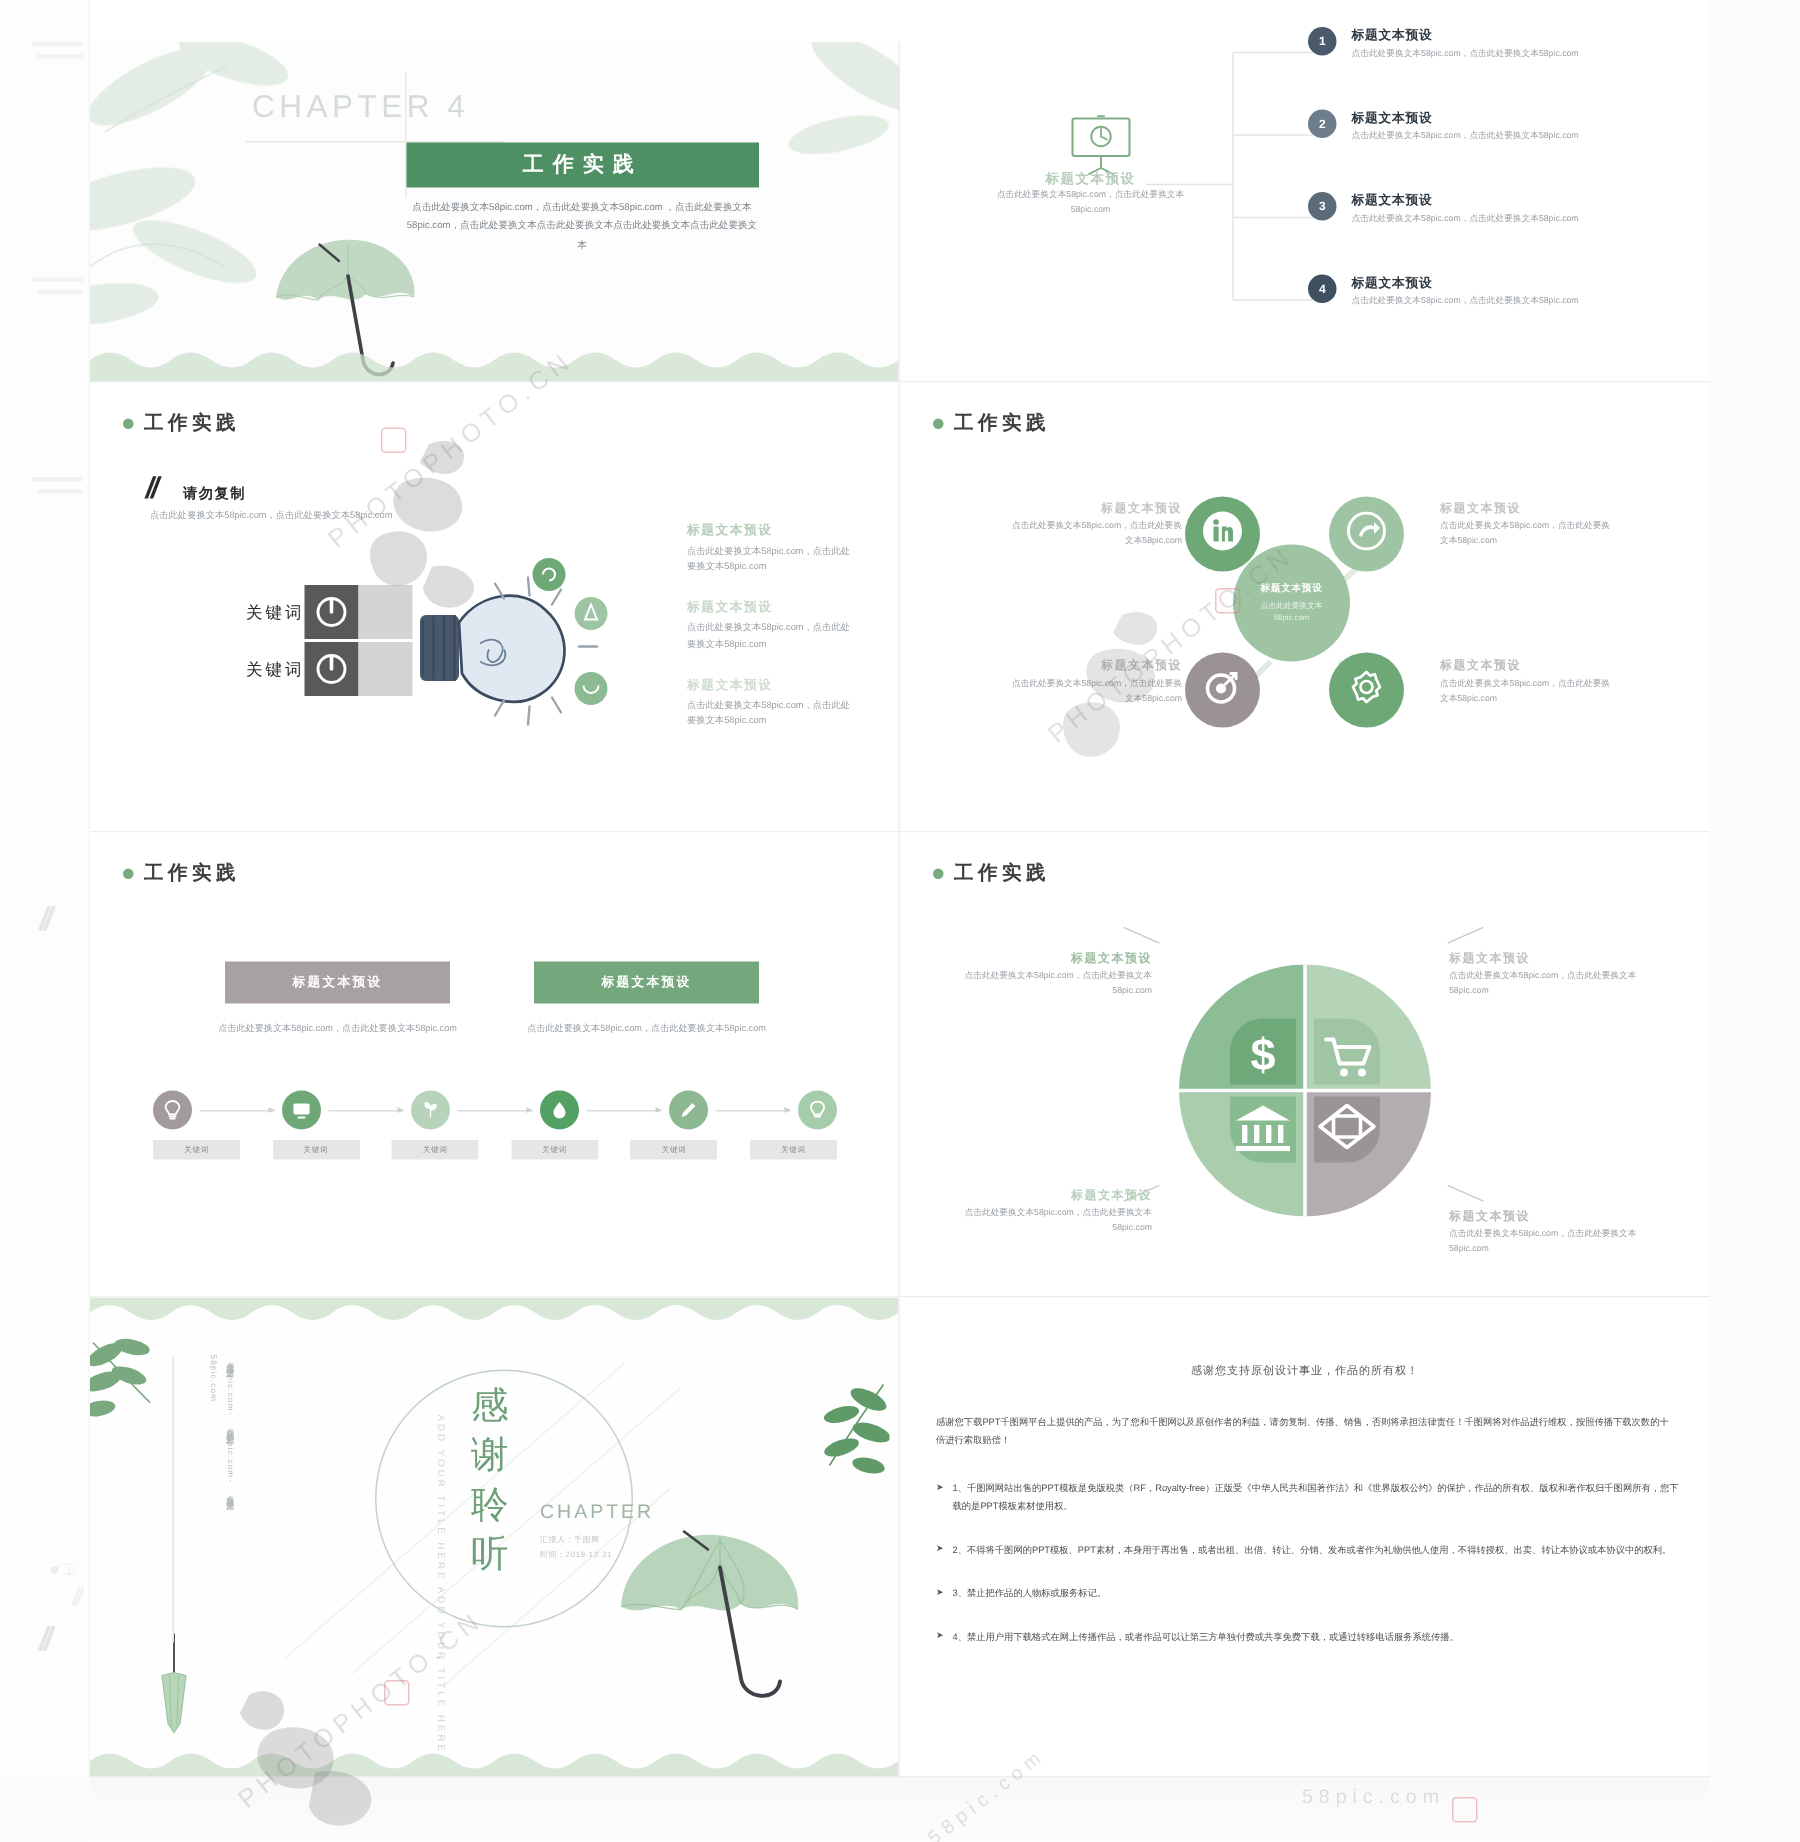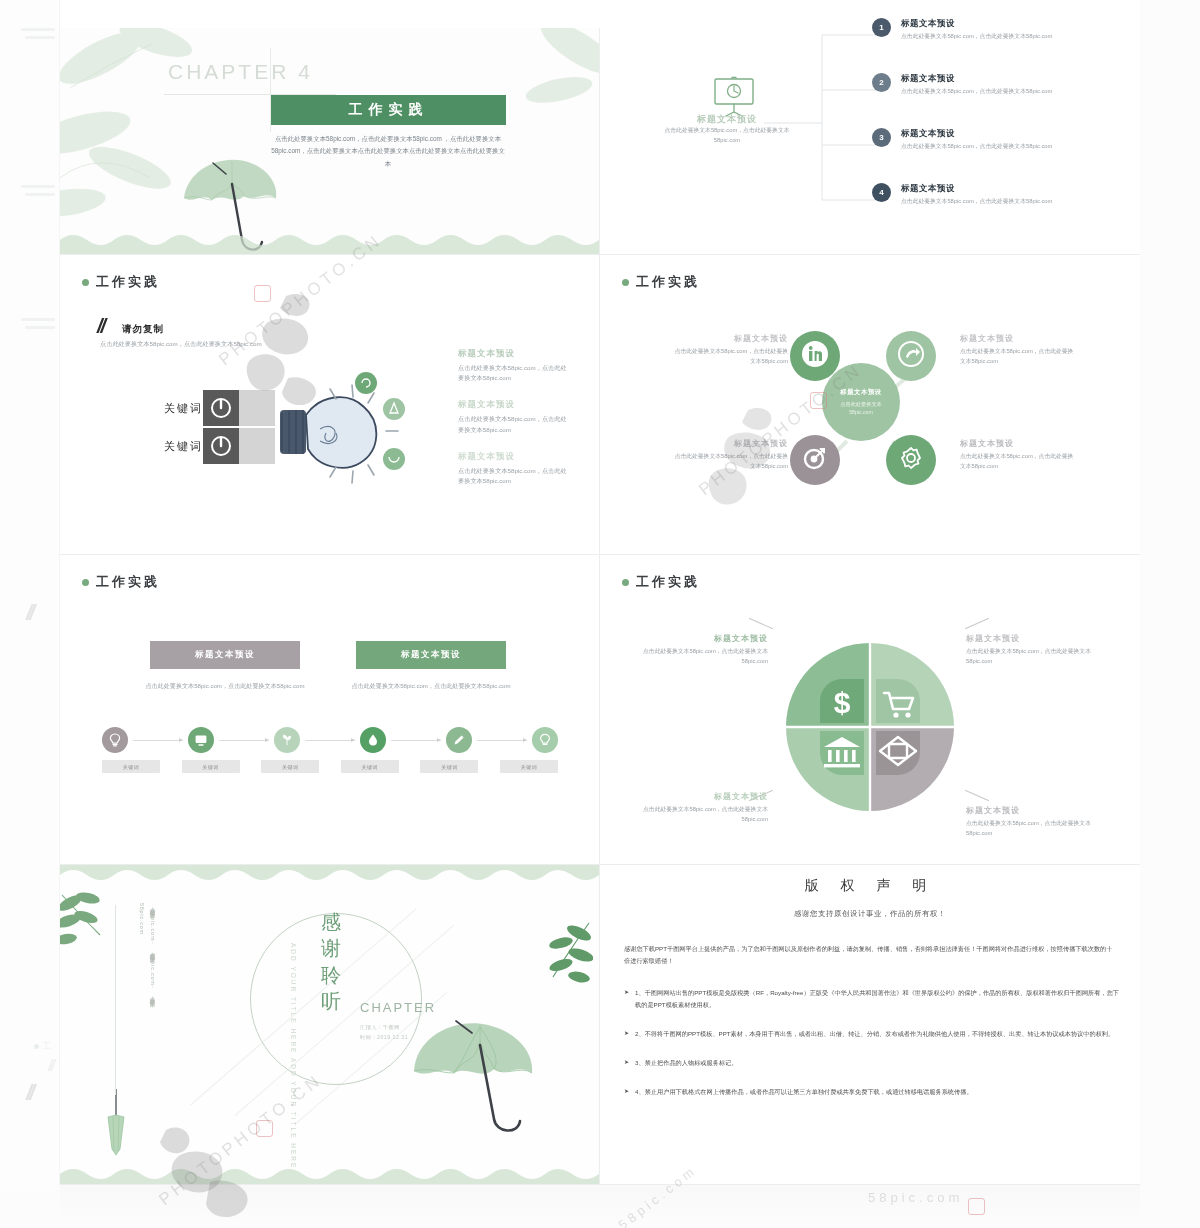--- a/index.html
+++ b/index.html
@@ -122,22 +122,22 @@
   
   .s7 { background: #fdfefd; }
   .s7 .wavetop, .s7 .wavebot { position: absolute; left:0; width:100%; height: 22px; }
   .s7 .wavetop { top: 0; }
   .s7 .wavebot { bottom: 0; }
   .s7 .vtext { position: absolute; left: 60px; top: 38px; width: 38px; height: 110px;
                writing-mode: vertical-rl; font-size: 5.4px; color: #b4bdb6; line-height: 2.1; letter-spacing: .8px; }
   .s7 .vline { position: absolute; left: 55px; top: 40px; width: 1px; height: 190px; background: #dfe5e0; }
   .s7 .circle { position: absolute; left: 190px; top: 48px; width: 172px; height: 172px;
                 border: 1px solid #c3d2c5; border-radius: 50%; }
-  .s7 .bigcn { position: absolute; left: 254px; top: 44px; width: 36px; text-align: center;
-               font-size: 20px; color: #6f9f79; letter-spacing: 2px; line-height: 1.32; font-weight: 400; }
+  .s7 .bigcn { position: absolute; left: 254px; top: 56px; width: 36px; 
+               font-size: 25px; color: #6f9f79; letter-spacing: 2px; line-height: 1.32; font-weight: 400; }
   .s7 .engv { position: absolute; left: 228px; top: 78px; writing-mode: vertical-rl;
               font-size: 6.5px; color: #cfd9d0; letter-spacing: 2px; line-height: 1.5; }
   .s7 .resume { position: absolute; left: 300px; top: 135px; font-size: 13px; color: #9fb5a3; letter-spacing: 2px; }
   .s7 .meta { position: absolute; left: 300px; top: 158px; font-size: 5.2px; color: #bfc6c1; line-height: 1.9; letter-spacing: .5px;}
   .s7 .diag { position: absolute; background: #eef1ef; height: 1px; transform-origin: left center; }
 
   
   .s8 { background: #fff; }
   .s8 .cw-title { position: absolute; left: 0; top: 12px; width: 100%; text-align: center;
                   font-size: 14px; color: #3a3a3a; letter-spacing: 9px; font-weight: 500; }
@@ -629,21 +629,20 @@
       <div class="bigcn">感谢聆听</div>
       <div class="engv">ADD YOUR TITLE HERE ADD YOUR TITLE HERE</div>
       <div class="resume">CHAPTER</div>
       <div class="meta">
         <div>汇报人：千图网</div>
         <div>时间：2019.12.31</div>
       </div>
     </div>
 
     <div class="slide s8">
-      <div class="cw-title">版 权 声 明</div>
       <div class="cw-sub">感谢您支持原创设计事业，作品的所有权！</div>
       <div class="cw-para">感谢您下载PPT千图网平台上提供的产品，为了您和千图网以及原创作者的利益，请勿复制、传播、销售，否则将承担法律责任！千图网将对作品进行维权，按照传播下载次数的十倍进行索取赔偿！</div>
       <div class="cw-list">
         <div class="cw-li">
           <span class="cw-ar">➤</span>
           <span class="cw-lit">1、千图网网站出售的PPT模板是免版税类（RF，Royalty-free）正版受《中华人民共和国著作法》和《世界版权公约》的保护，作品的所有权、版权和著作权归千图网所有，您下载的是PPT模板素材使用权。</span>
         </div>
         <div class="cw-li">
           <span class="cw-ar">➤</span>
           <span class="cw-lit">2、不得将千图网的PPT模板、PPT素材，本身用于再出售，或者出租、出借、转让、分销、发布或者作为礼物供他人使用，不得转授权、出卖、转让本协议或本协议中的权利。</span>

